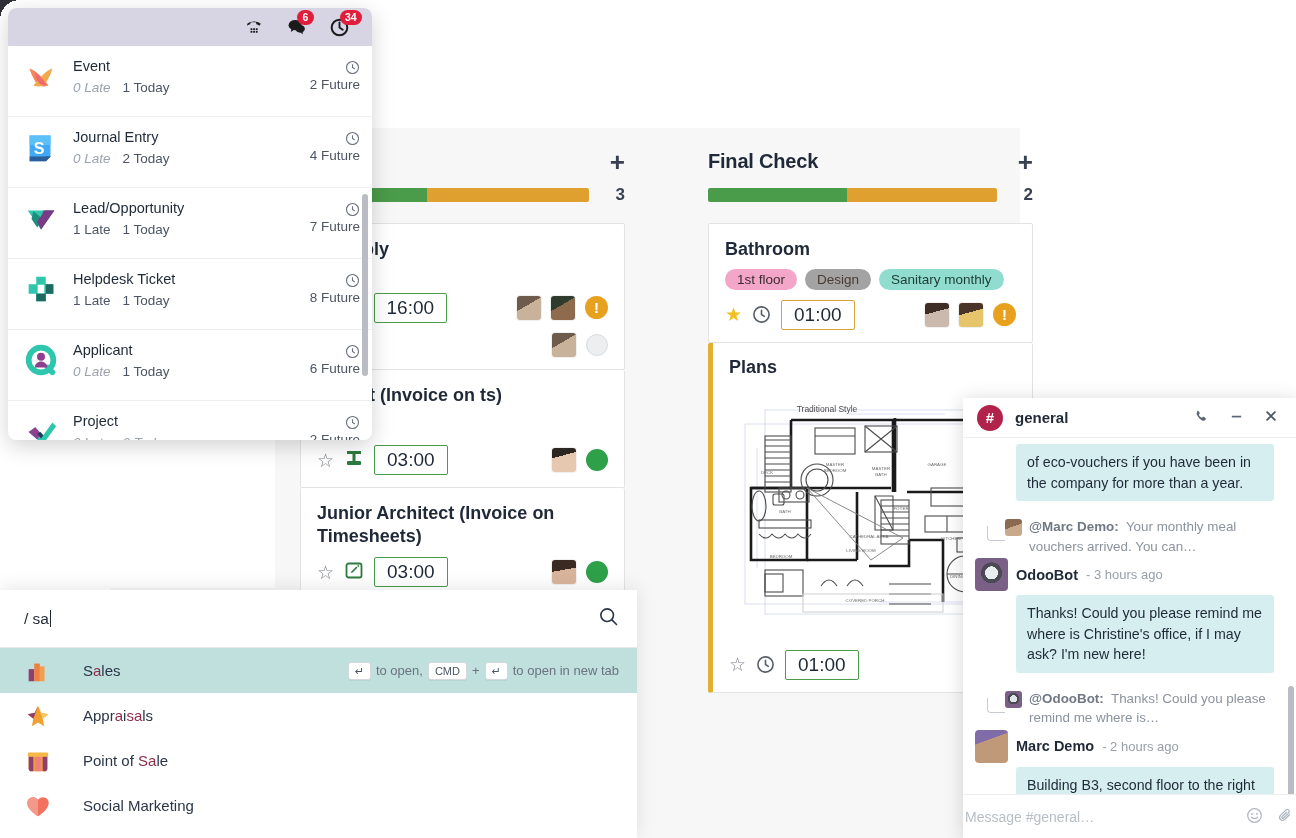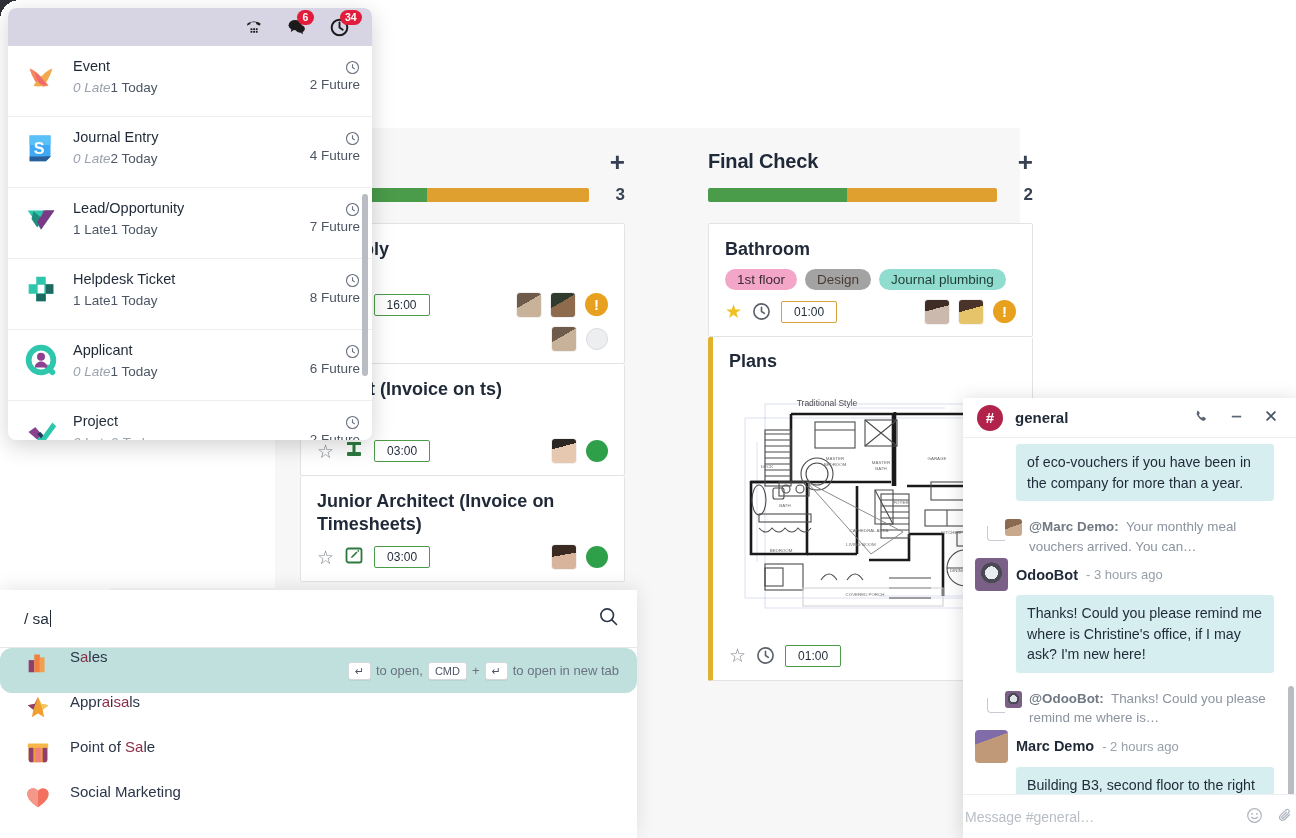--- a/index.html
+++ b/index.html
@@ -59,21 +59,21 @@
   .kcard-title{ font-size:18px; font-weight:700; color:#1f2937; line-height:1.25; }
   .kcard-sub{ font-size:14px; color:#d9534f; margin-top:6px;}
   .krow{
     display:flex; align-items:center; gap:10px; margin-top:10px;
   }
   .krow .spacer{ flex:1; }
   .star{ font-size:19px; color:#7c828b; line-height:1;}
   .star.filled{ color:#f0c020; }
   .clockico{ width:19px; height:19px; }
   .badge-time{
-    border:1.6px solid #4a9b4a; color:#1f2937; font-size:12px;
+    border:1.6px solid #4a9b4a; color:#1f2937; font-size:19px;
     padding:3px 12px; border-radius:2px; background:#fff; font-weight:500;
   }
   .badge-time.amber{ border-color:#d9a03c; }
   .av{
     width:24px;height:24px;border-radius:3px;display:inline-block;
     background-size:cover; background-position:center;
     box-shadow:0 0 0 1px rgba(0,0,0,.06);
   }
   .dot{ width:22px;height:22px;border-radius:50%; display:inline-block;}
   .dot.green{ background:#2fa04a; }
@@ -115,21 +115,21 @@
   }
   .alist{ height:394px; overflow:hidden; position:relative; }
   .arow{
     display:flex; align-items:center; gap:13px;
     padding:11px 12px 21px 14px; border-bottom:1px solid #eceef0;
     min-height:62px; cursor:pointer;
   }
   .aicon{ width:38px;height:38px;flex:0 0 38px; }
   .acenter{ flex:1; min-width:0;}
   .aname{ font-size:14.5px; color:#1f2937; font-weight:400; line-height:1.3;}
-  .astats{ display:flex; gap:0; margin-top:4px;}
+  .astats{ display:flex; gap:12px; margin-top:4px;}
   .stat{ font-size:13.5px; color:#4b5563;}
   .stat.zero{ color:#9aa2ad; font-style:italic;}
   .aright{ width:86px; text-align:right;}
   .aclock{ display:block; margin-left:auto; }
   .afuture{ font-size:13.5px; color:#4b5563; margin-top:4px;}
 
   .ascroll{
     position:absolute; right:4px; top:148px; width:6px; height:182px;
     background:#b9bcc2; border-radius:4px;
   }
@@ -150,23 +150,22 @@
   .pal-input{
     height:58px; display:flex; align-items:center; gap:10px;
     padding:0 18px 0 24px; border-bottom:1px solid #e6e8ea;
   }
   .pal-text{ flex:1; font-size:15.5px; color:#1f2937; position:relative;}
   .caret{
     display:inline-block; width:1.5px; height:17px; background:#1f2937;
     vertical-align:-3px; margin-left:1px;
   }
   .pal-item{
-    display:flex; gap:18px; height:45px; padding:0 18px 0 24px;
+    display:flex; align-items:center; gap:31px; height:45px; padding:0 18px 0 24px;
     cursor:pointer;
-    border-radius:12px;
   }
   .pal-item.sel{ background:#bfe0dd; }
   .pal-ico{ width:28px;height:28px;flex:0 0 28px;}
   .pal-label{ font-size:15px; color:#2b3648; flex:1;}
   .pal-label .hl{ color:#8c2d4a; }
   .pal-hint{ font-size:13px; color:#6b7280; display:flex; align-items:center; gap:5px;}
   .kbd{
     display:inline-block; border:1px solid #d5d8dc; border-radius:3px;
     background:#fff; font-size:11px; padding:2px 6px; color:#4b5563; line-height:12px;
     box-shadow:0 1px 0 rgba(0,0,0,.05);
@@ -326,21 +325,21 @@
       <span class="kcol-count">2</span>
     </div>
 
     <div class="kcards">
       <div class="kcard">
         <div class="kcard-inner">
           <div class="kcard-title">Bathroom</div>
           <div class="tags">
             <span class="tag pink">1st floor</span>
             <span class="tag beige">Design</span>
-            <span class="tag teal">Journal plumbing</span>
+            <span class="tag teal">Sanitary monthly</span>
           </div>
           <div class="krow">
             <span class="star filled">★</span>
             <span class="clockico">
               <svg width="19" height="19" viewBox="0 0 20 20">
                   <circle cx="10" cy="10" r="8" fill="none" stroke="#5a6069" stroke-width="1.7"></circle>
                   <path d="M10 5.6V10l3 2" stroke="#5a6069" stroke-width="1.7" fill="none" stroke-linecap="round"></path>
                 </svg>
             </span>
             <span class="badge-time amber">01:00</span>

